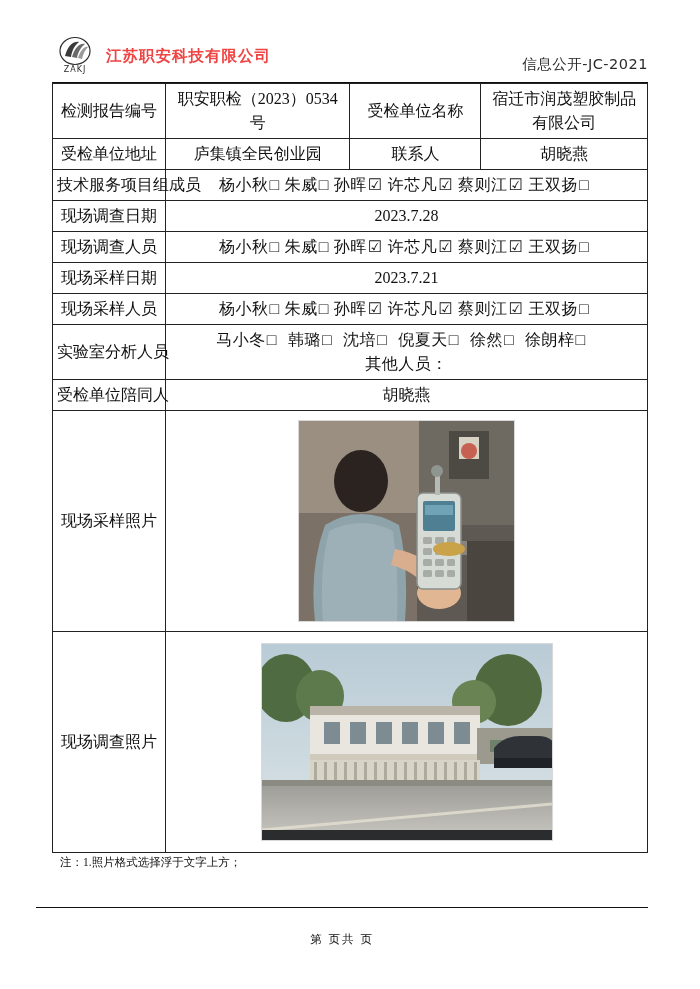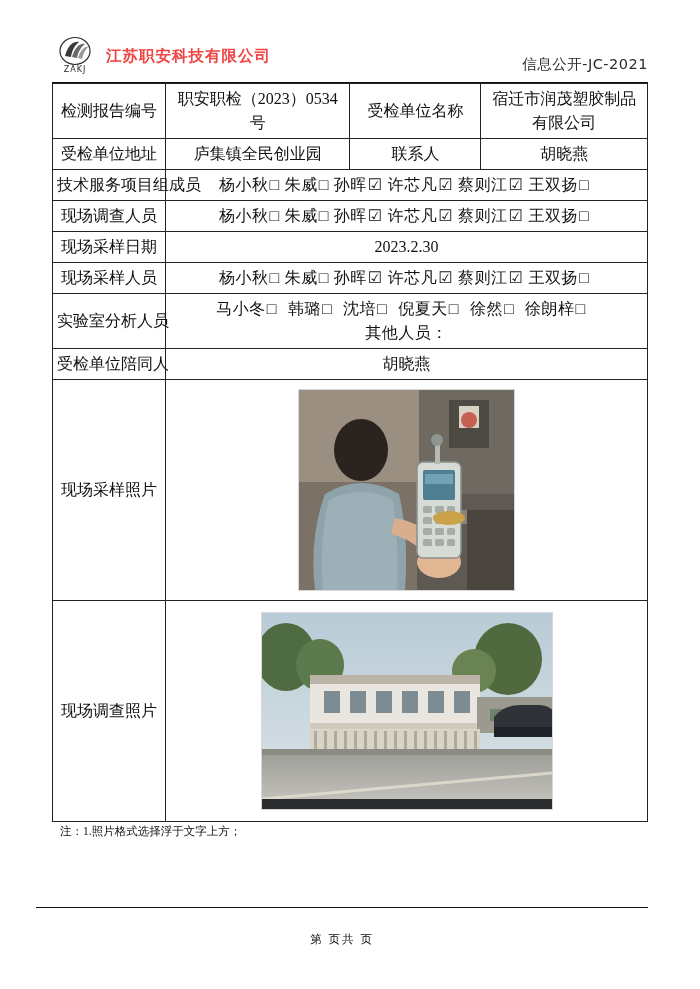--- a/index.html
+++ b/index.html
@@ -164,28 +164,32 @@
         <td class="lbl">联系人</td>
         <td>胡晓燕</td>
       </tr>
       <tr>
         <td class="lbl">技术服务项目组成员</td>
         <td colspan="3" class="names">
           <span><span style="margin-right: 4px;"><span>杨小秋</span><span class="chk">□</span></span><span style="margin-right: 4px;"><span>朱威</span><span class="chk">□</span></span><span style="margin-right: 4px;"><span>孙晖</span><span class="chk">☑</span></span><span style="margin-right: 4px;"><span>许芯凡</span><span class="chk">☑</span></span><span style="margin-right: 4px;"><span>蔡则江</span><span class="chk">☑</span></span><span style="margin-right: 4px;"><span>王双扬</span><span class="chk">□</span></span></span>
         </td>
       </tr>
       <tr>
+        <td class="lbl">现场调查日期</td>
+        <td colspan="3">2023.7.28</td>
+      </tr>
+      <tr>
         <td class="lbl">现场调查人员</td>
         <td colspan="3" class="names">
           <span><span style="margin-right: 4px;"><span>杨小秋</span><span class="chk">□</span></span><span style="margin-right: 4px;"><span>朱威</span><span class="chk">□</span></span><span style="margin-right: 4px;"><span>孙晖</span><span class="chk">☑</span></span><span style="margin-right: 4px;"><span>许芯凡</span><span class="chk">☑</span></span><span style="margin-right: 4px;"><span>蔡则江</span><span class="chk">☑</span></span><span style="margin-right: 4px;"><span>王双扬</span><span class="chk">□</span></span></span>
         </td>
       </tr>
       <tr>
         <td class="lbl">现场采样日期</td>
-        <td colspan="3">2023.2.30</td>
+        <td colspan="3">2023.7.21</td>
       </tr>
       <tr>
         <td class="lbl">现场采样人员</td>
         <td colspan="3" class="names">
           <span><span style="margin-right: 4px;"><span>杨小秋</span><span class="chk">□</span></span><span style="margin-right: 4px;"><span>朱威</span><span class="chk">□</span></span><span style="margin-right: 4px;"><span>孙晖</span><span class="chk">☑</span></span><span style="margin-right: 4px;"><span>许芯凡</span><span class="chk">☑</span></span><span style="margin-right: 4px;"><span>蔡则江</span><span class="chk">☑</span></span><span style="margin-right: 4px;"><span>王双扬</span><span class="chk">□</span></span></span>
         </td>
       </tr>
       <tr>
         <td class="lbl">实验室分析人员</td>
         <td colspan="3" class="cell-left names">

